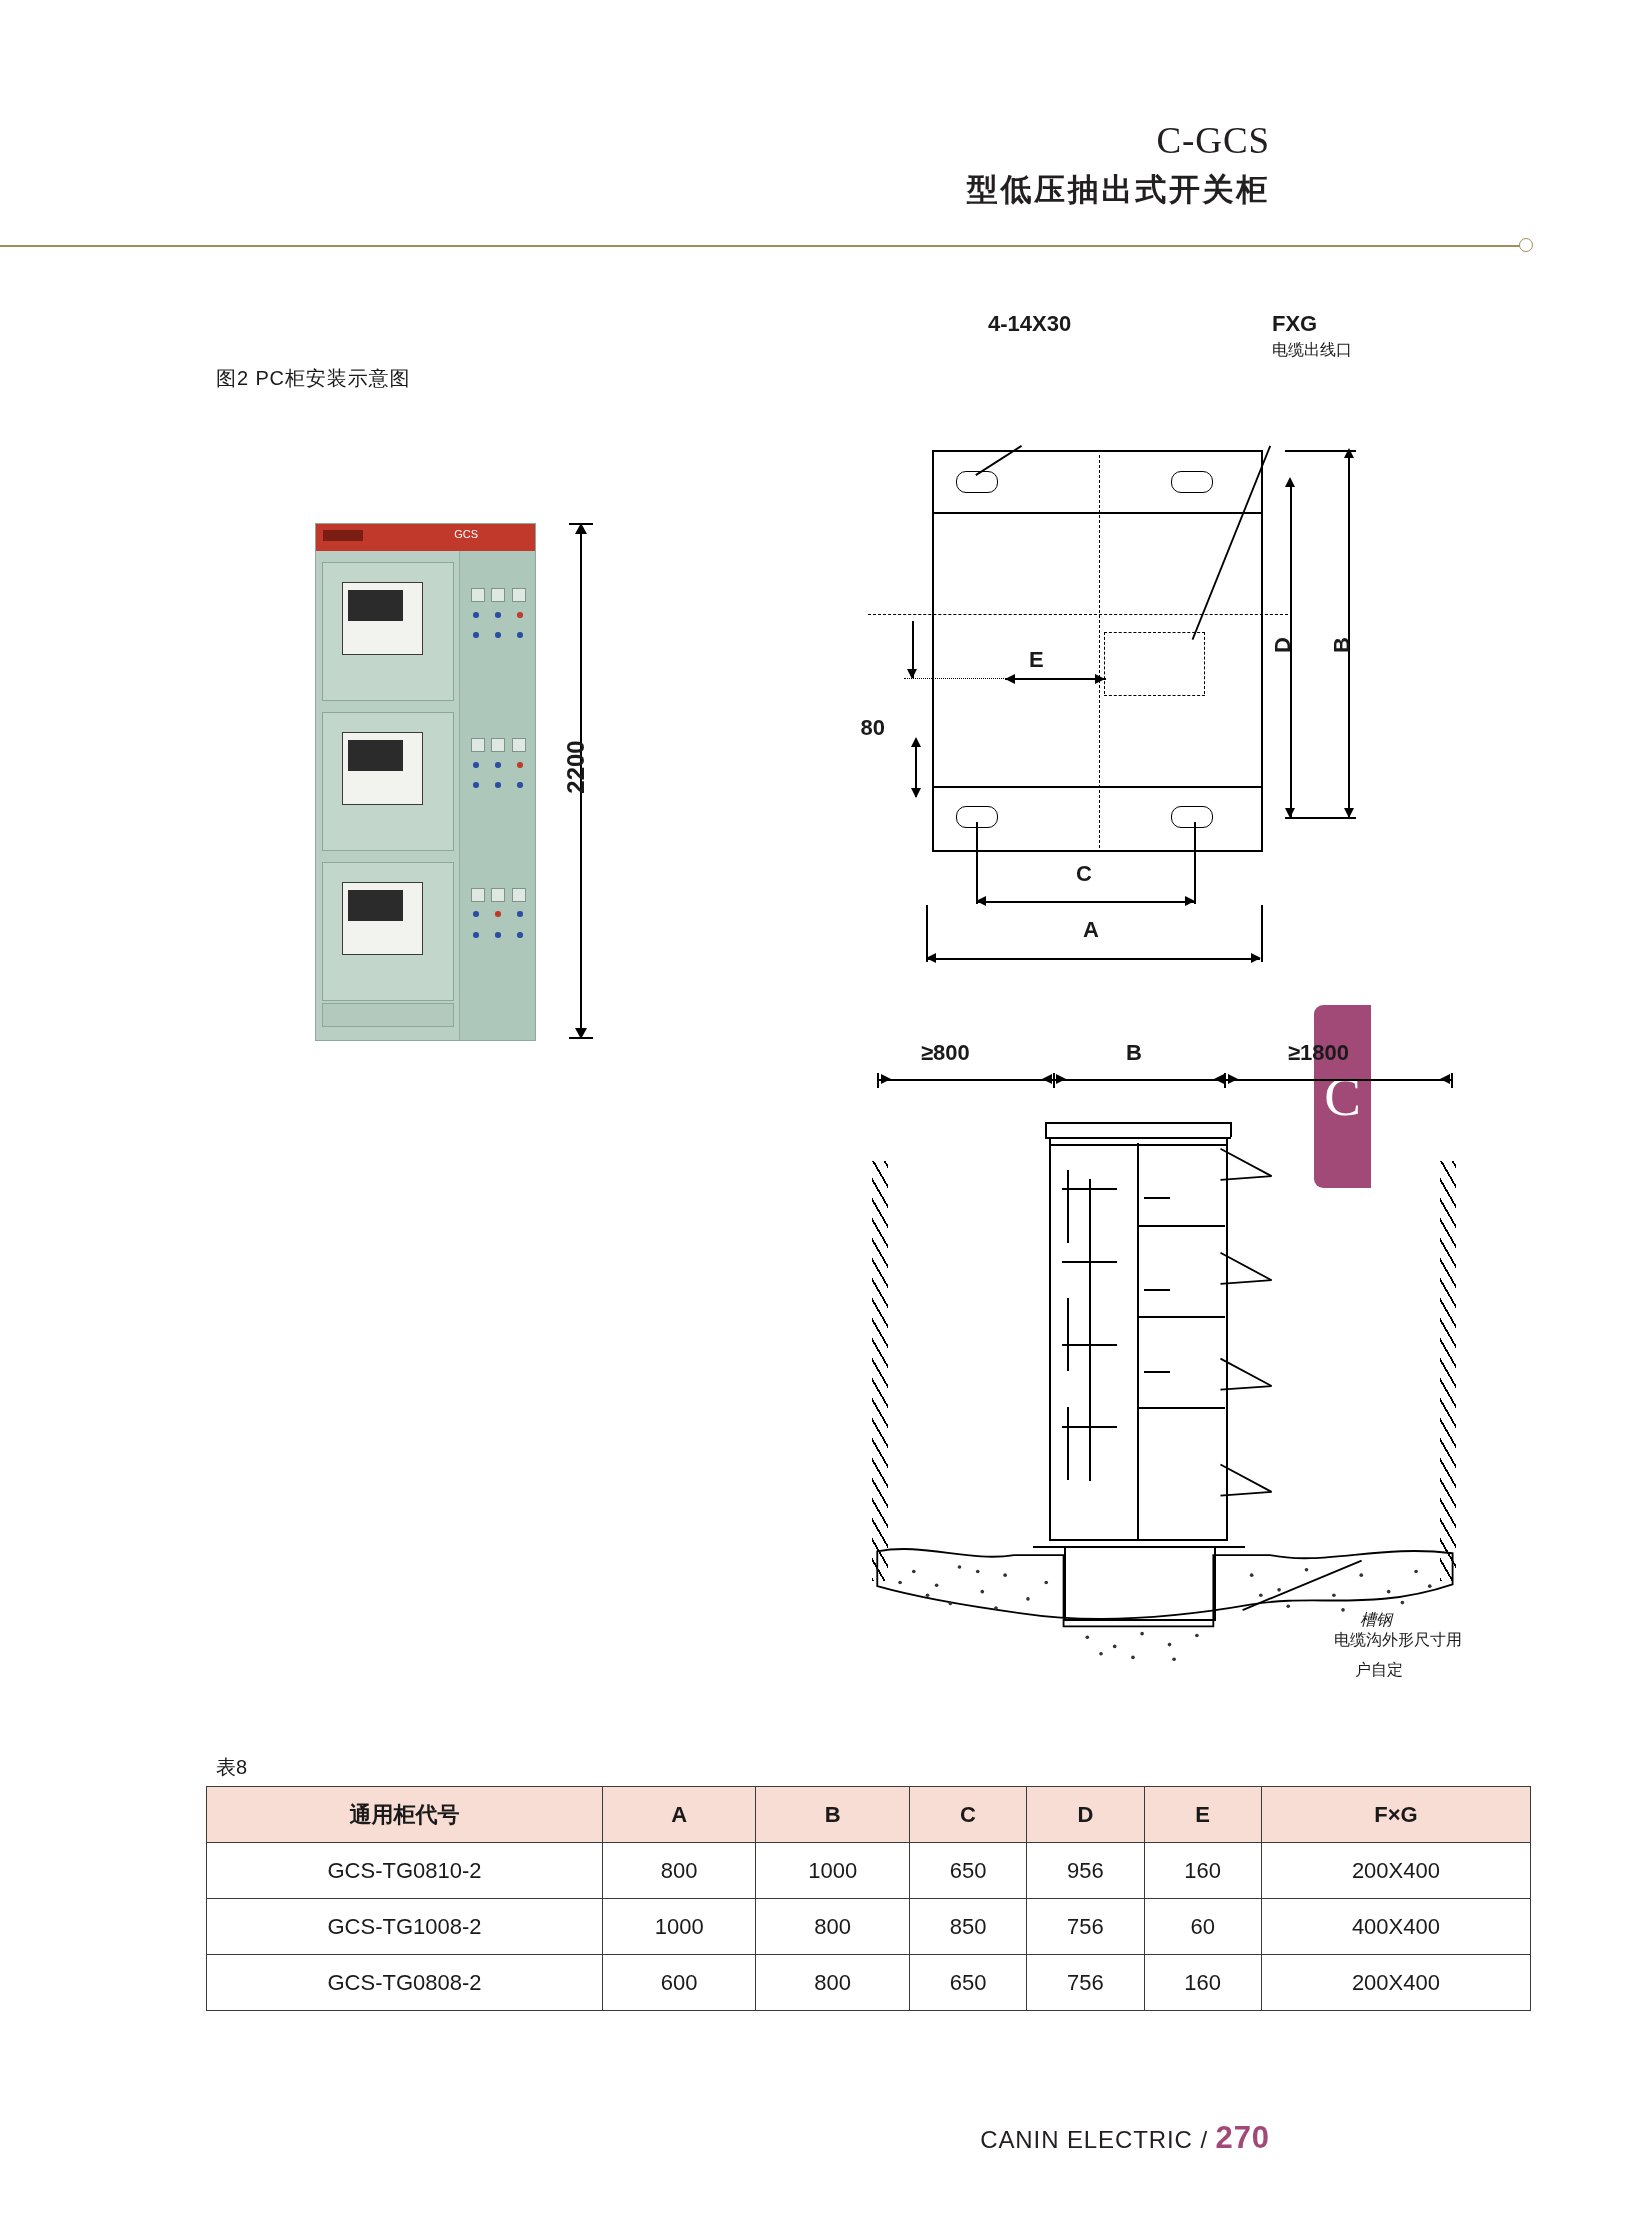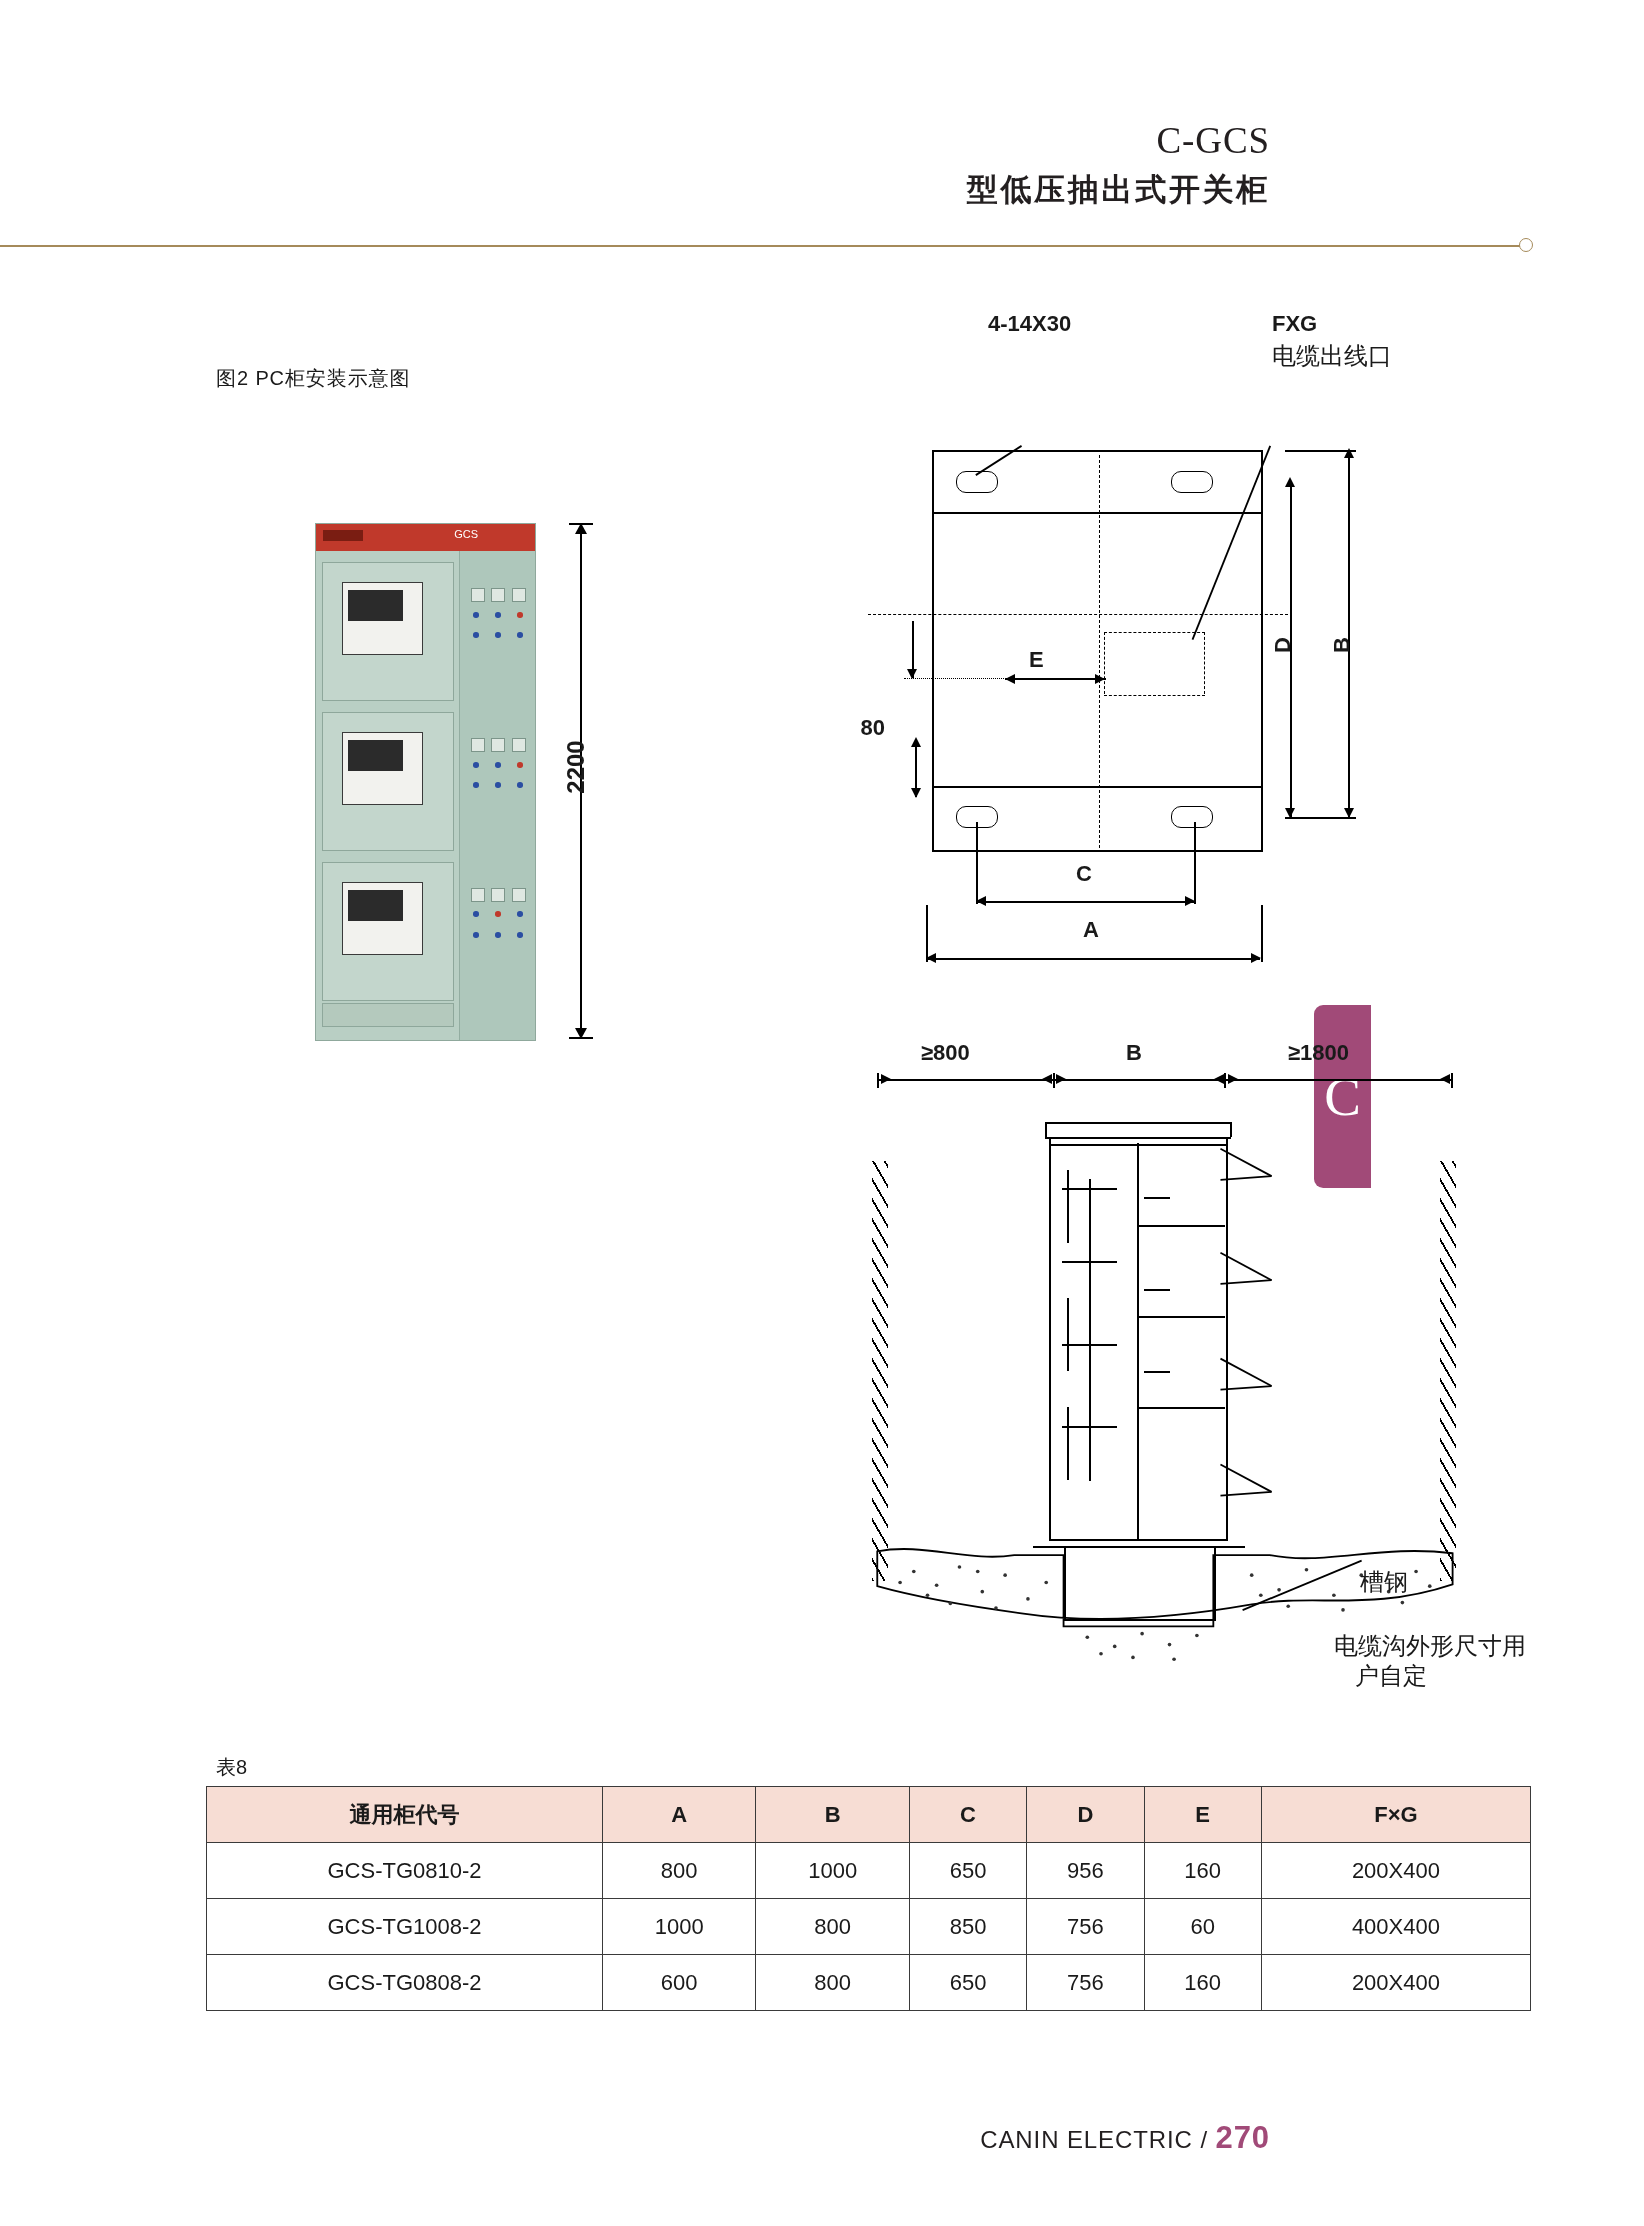--- a/index.html
+++ b/index.html
@@ -50,21 +50,21 @@
   .dim2200 .cap-t{position:absolute;left:7.3px;top:0;width:24px;height:1.8px;background:#000;}
   .dim2200 .cap-b{position:absolute;left:7.3px;bottom:0;width:24px;height:1.8px;background:#000;}
 
   
   .draw1{position:absolute;left:877px;top:393px;width:567px;height:585px;}
   .ln{position:absolute;background:#000;}
   .h1{height:1.8px;} .v1{width:1.8px;}
   .dash-h{position:absolute;height:0;border-top:1.8px dashed #000;}
   .dash-v{position:absolute;width:0;border-left:1.8px dashed #000;}
   .dot-h{position:absolute;height:0;border-top:1.8px dotted #000;}
-  .lbl{position:absolute;font-size:24px;white-space:nowrap;}
+  .lbl{position:absolute;font-size:16px;white-space:nowrap;}
   .lbl-b{position:absolute;font-size:22px;font-weight:bold;white-space:nowrap;}
   .slot{position:absolute;width:40px;height:20px;border:1.8px solid #000;border-radius:10px;}
   .arrow-up{position:absolute;width:0;height:0;border-left:5.5px solid transparent;border-right:5.5px solid transparent;border-bottom:10px solid #000;}
   .arrow-down{position:absolute;width:0;height:0;border-left:5.5px solid transparent;border-right:5.5px solid transparent;border-top:10px solid #000;}
   .arrow-left{position:absolute;width:0;height:0;border-top:5.5px solid transparent;border-bottom:5.5px solid transparent;border-right:10px solid #000;}
   .arrow-right{position:absolute;width:0;height:0;border-top:5.5px solid transparent;border-bottom:5.5px solid transparent;border-left:10px solid #000;}
 
   
   .draw2{position:absolute;left:859px;top:1042px;width:621px;height:658px;}
   .hatch{position:absolute;background:repeating-linear-gradient(60deg,#000 0 1.8px,transparent 1.8px 10px);}
@@ -327,21 +327,21 @@
           <circle cx="530" cy="82" r="2"></circle>
         <circle cx="595" cy="74" r="2"></circle>
           <circle cx="625" cy="56" r="2"></circle>
           <circle cx="440" cy="66" r="2"></circle>
       </g>
     </svg>
 
     <svg style="position:absolute;left:347px;top:493px;width:238px;height:119px;" viewBox="0 0 260 130" width="238" height="119">
       <line x1="40" y1="82" x2="170" y2="28" stroke="#000" stroke-width="2"></line>
     </svg>
-    <div class="lbl" style="left:501px;top:524px;">槽钢</div>
+    <div class="lbl" style="left:501px;top:568px;font-style:italic;">槽钢</div>
     <div class="lbl" style="left:475px;top:588px;">电缆沟外形尺寸用</div>
     <div class="lbl" style="left:496px;top:618px;">户自定</div>
   </div>
 
   <div class="tbl-label">表8</div>
   <table class="t8">
     <thead>
       <tr>
         <th class="c0">通用柜代号</th>
         <th>A</th>

